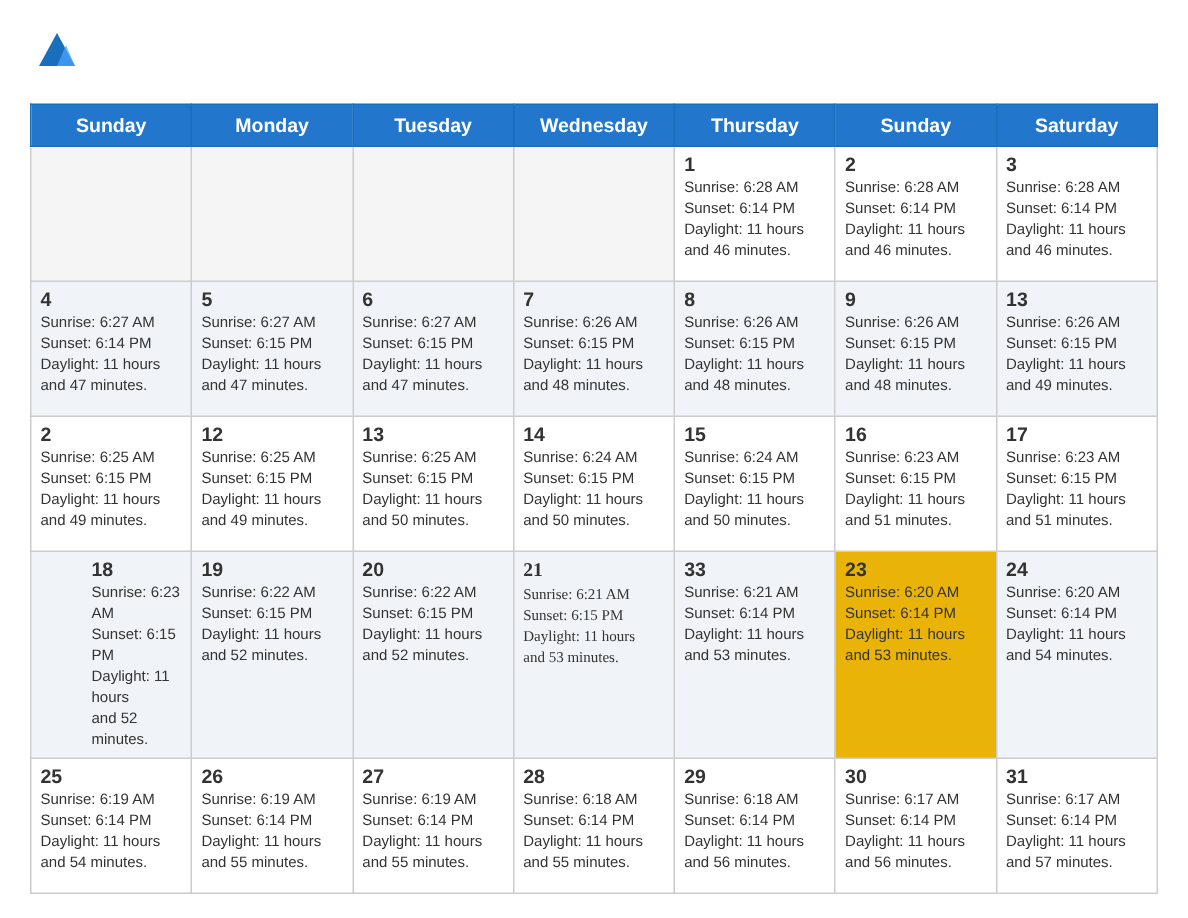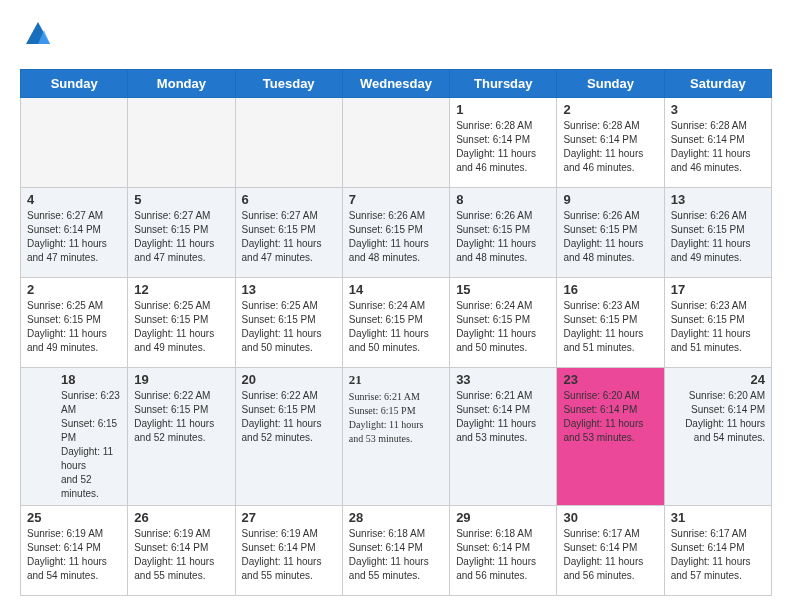--- a/index.html
+++ b/index.html
@@ -283,28 +283,28 @@
 Daylight: 11 hours
 and 53 minutes.</div>
         </td>
         <td style="background: rgb(240, 244, 248);">
           <span class="day-number">33</span>
           <div class="day-info" style="white-space: pre-line;">Sunrise: 6:21 AM
 Sunset: 6:14 PM
 Daylight: 11 hours
 and 53 minutes.</div>
         </td>
-        <td style="background: #ec4899;">
+        <td style="background: #eab308;">
           <span class="day-number">23</span>
           <div class="day-info" style="white-space: pre-line;">Sunrise: 6:20 AM
 Sunset: 6:14 PM
 Daylight: 11 hours
 and 53 minutes.</div>
         </td>
-        <td style="background: rgb(240, 244, 248); text-align: right;">
+        <td style="background: rgb(240, 244, 248);">
           <span class="day-number">24</span>
           <div class="day-info" style="white-space: pre-line;">Sunrise: 6:20 AM
 Sunset: 6:14 PM
 Daylight: 11 hours
 and 54 minutes.</div>
         </td>
       </tr>
       <tr>
         <td>
           <span class="day-number">25</span>

